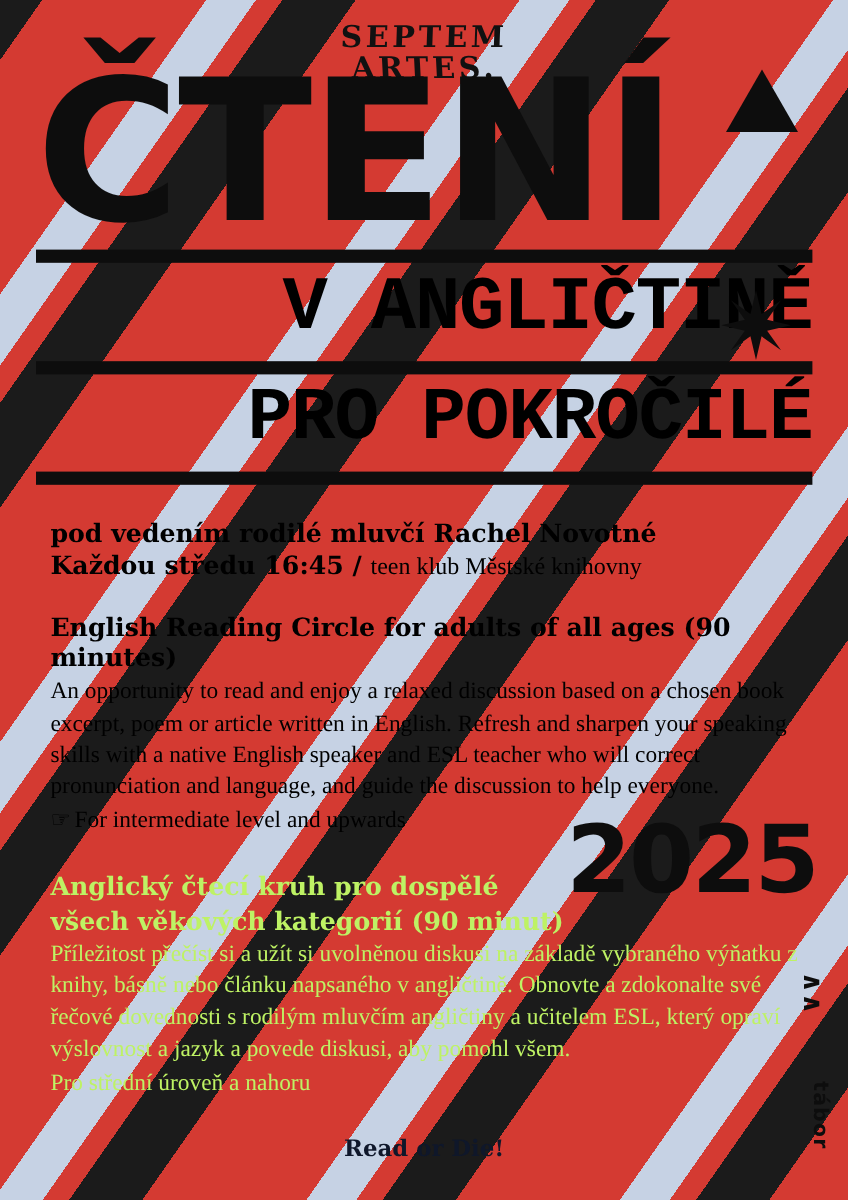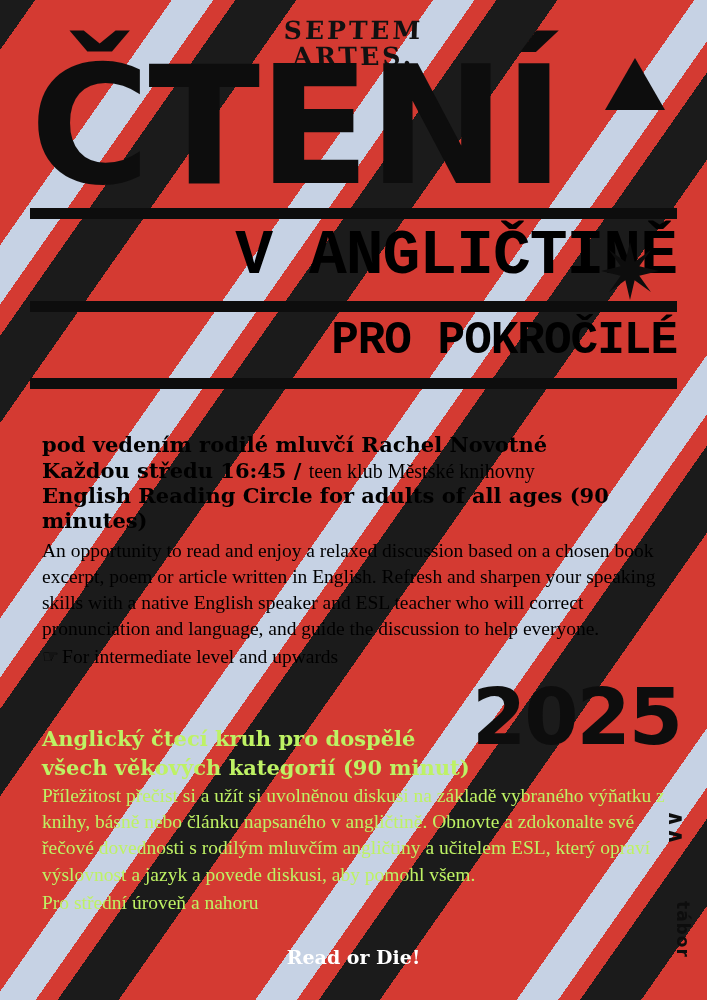--- a/index.html
+++ b/index.html
@@ -100,21 +100,21 @@
     font-weight: 700;
     font-size: 63px;
     line-height: 0.95;
     color: #000000;
     letter-spacing: -1px;
     margin: 0;
     white-space: nowrap;
     text-align: right;
   }
   .title-sub.second {
-    font-size: 46px;
+    font-size: 62px;
   }
   .starburst {
     position: absolute;
     right: 18px;
     top: 182px;
     width: 58px;
     height: 58px;
     color: #0d0d0d;
   }
   .triangle {
@@ -146,20 +146,21 @@
   .lead .thin {
     font-family: "Liberation Serif", serif;
     font-weight: 400;
     font-size: 20px;
   }
   .sep {
     font-weight: 700;
   }
 
   .section {
+    margin-top: 26px;
   }
   .sec-head {
     font-family: "DejaVu Serif", serif;
     font-weight: 700;
     font-size: 21px;
     line-height: 1.2;
     margin: 0 0 4px 0;
   }
   .para {
     font-family: "Liberation Serif", serif;
@@ -211,21 +212,21 @@
   
   .read-or-die {
     position: absolute;
     left: 0;
     right: 0;
     bottom: 32px;
     text-align: center;
     font-family: "DejaVu Serif", serif;
     font-weight: 700;
     font-size: 19px;
-    color: #ffffff;
+    color: #0f172a;
   }
   .tabor {
     position: absolute;
     right: 14px;
     bottom: 42px;
     writing-mode: vertical-rl;
     font-family: "DejaVu Sans", sans-serif;
     font-weight: 700;
     font-size: 17px;
     letter-spacing: 1px;

